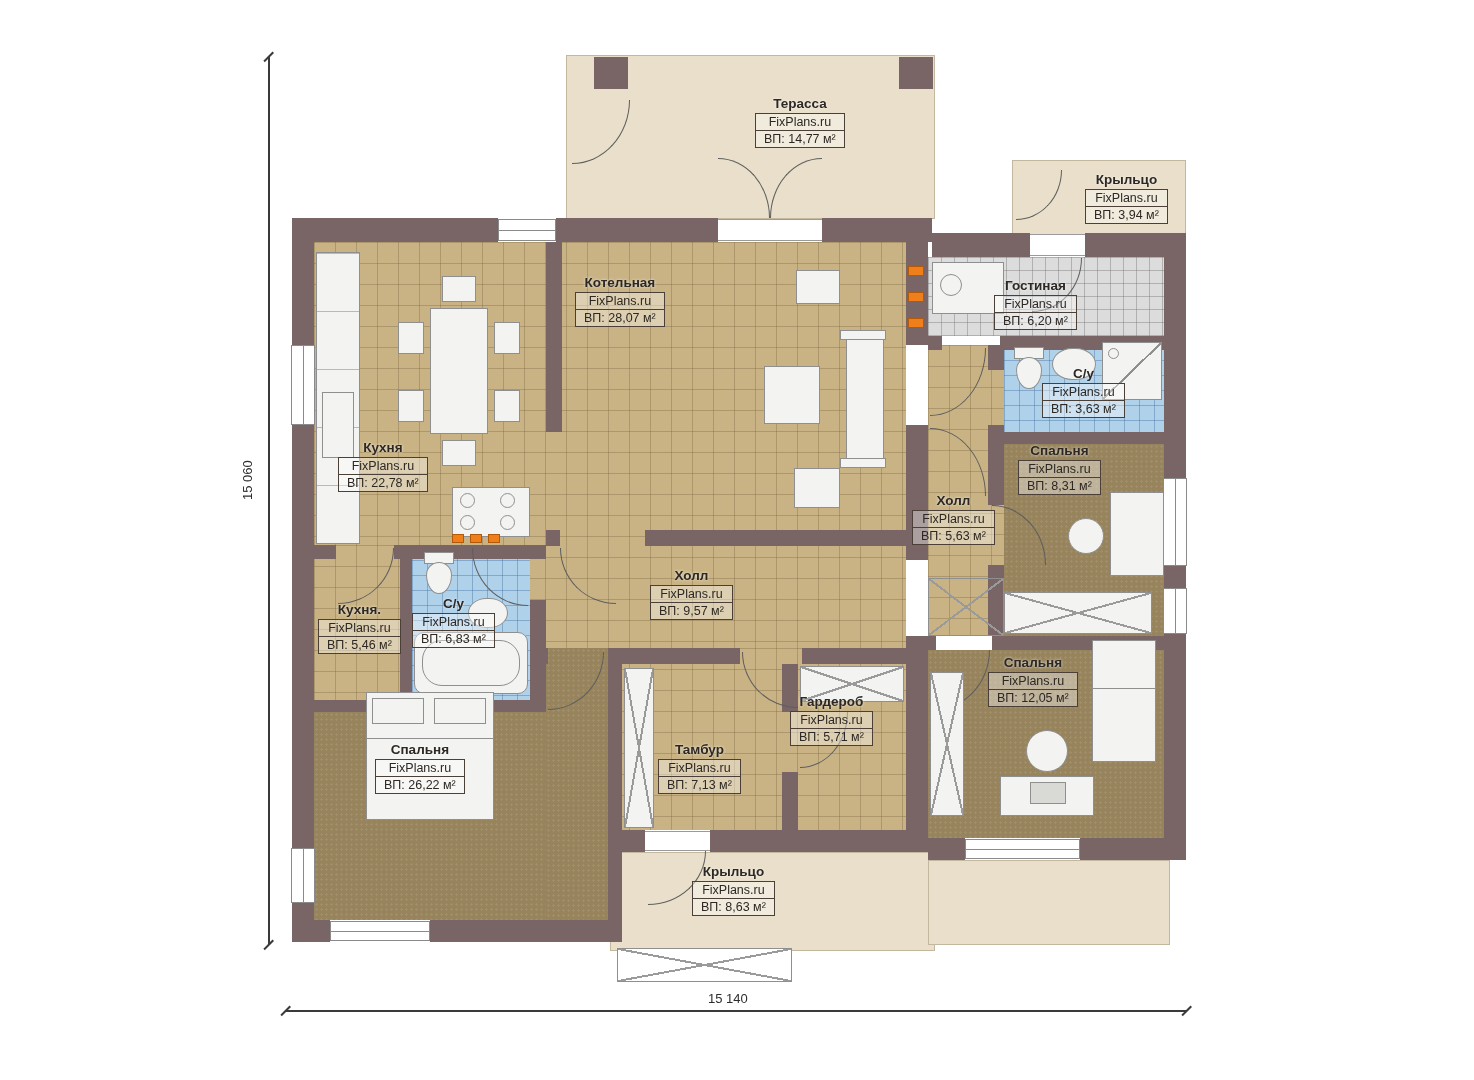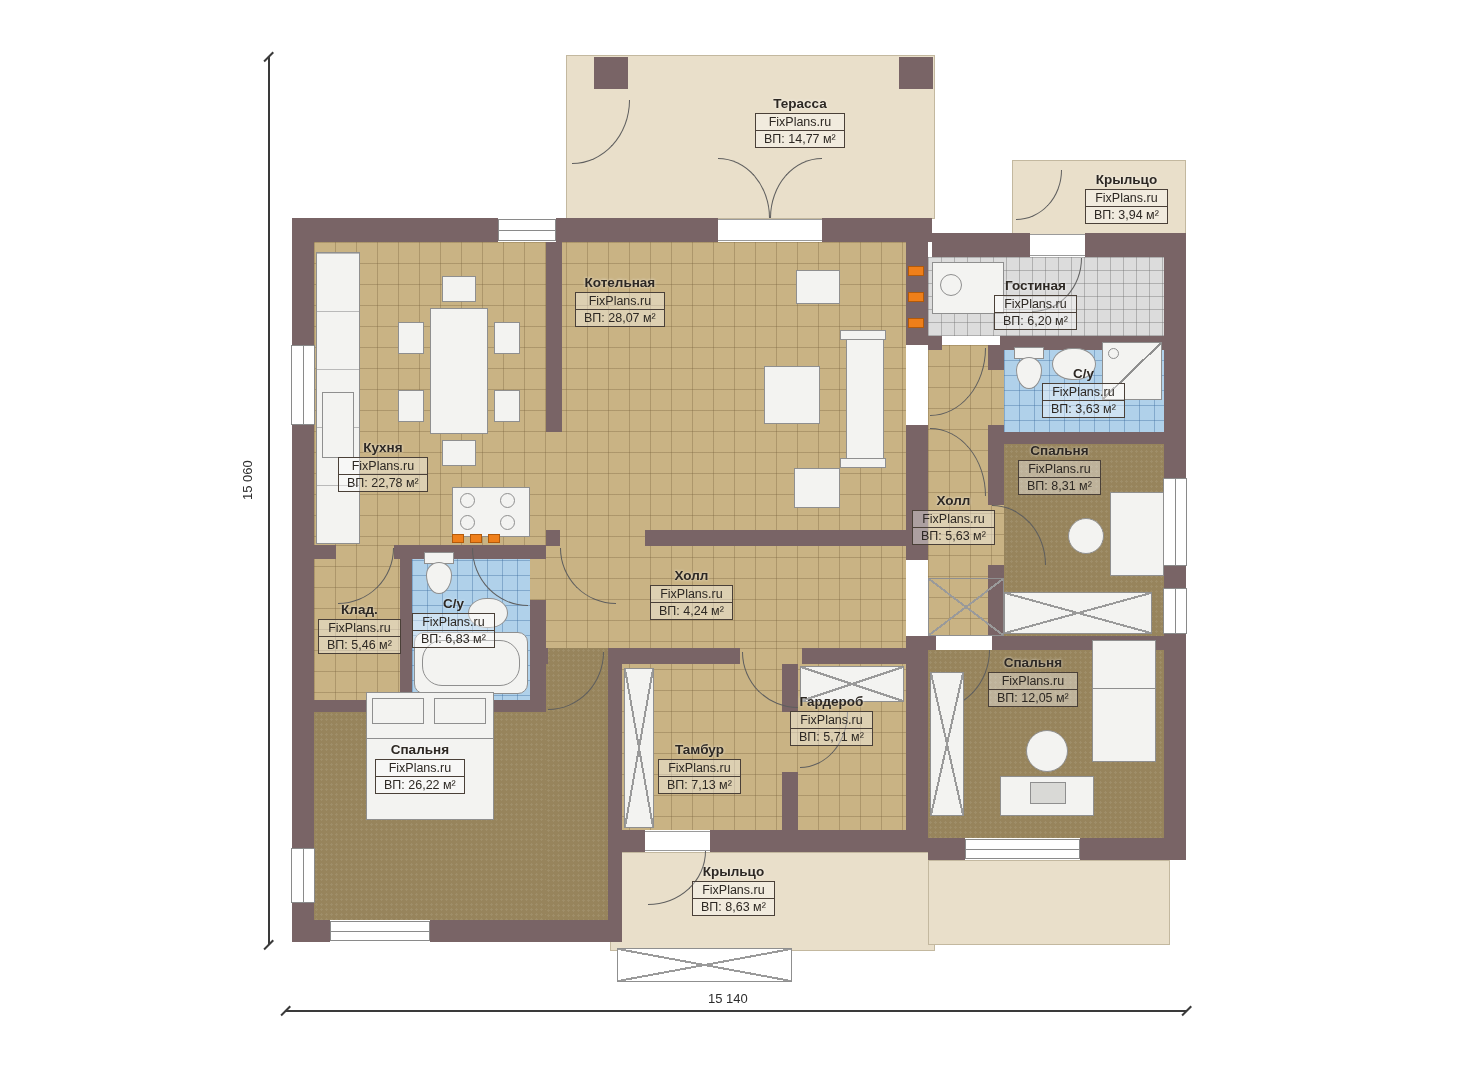--- a/index.html
+++ b/index.html
@@ -244,24 +244,24 @@
   <div class="room-label" style="left:1018px;top:443px">
     <div class="room-name">Спальня</div>
     <div class="room-info"><div class="room-row">FixPlans.ru</div><div class="room-row">ВП: 8,31 м²</div></div>
   </div>
   <div class="room-label" style="left:912px;top:493px">
     <div class="room-name">Холл</div>
     <div class="room-info"><div class="room-row">FixPlans.ru</div><div class="room-row">ВП: 5,63 м²</div></div>
   </div>
   <div class="room-label" style="left:650px;top:568px">
     <div class="room-name">Холл</div>
-    <div class="room-info"><div class="room-row">FixPlans.ru</div><div class="room-row">ВП: 4,24 м²</div></div>
+    <div class="room-info"><div class="room-row">FixPlans.ru</div><div class="room-row">ВП: 9,57 м²</div></div>
   </div>
   <div class="room-label" style="left:318px;top:602px">
-    <div class="room-name">Клад.</div>
+    <div class="room-name">Кухня.</div>
     <div class="room-info"><div class="room-row">FixPlans.ru</div><div class="room-row">ВП: 5,46 м²</div></div>
   </div>
   <div class="room-label" style="left:412px;top:596px">
     <div class="room-name">С/у</div>
     <div class="room-info"><div class="room-row">FixPlans.ru</div><div class="room-row">ВП: 6,83 м²</div></div>
   </div>
   <div class="room-label" style="left:790px;top:694px">
     <div class="room-name">Гардероб</div>
     <div class="room-info"><div class="room-row">FixPlans.ru</div><div class="room-row">ВП: 5,71 м²</div></div>
   </div>

